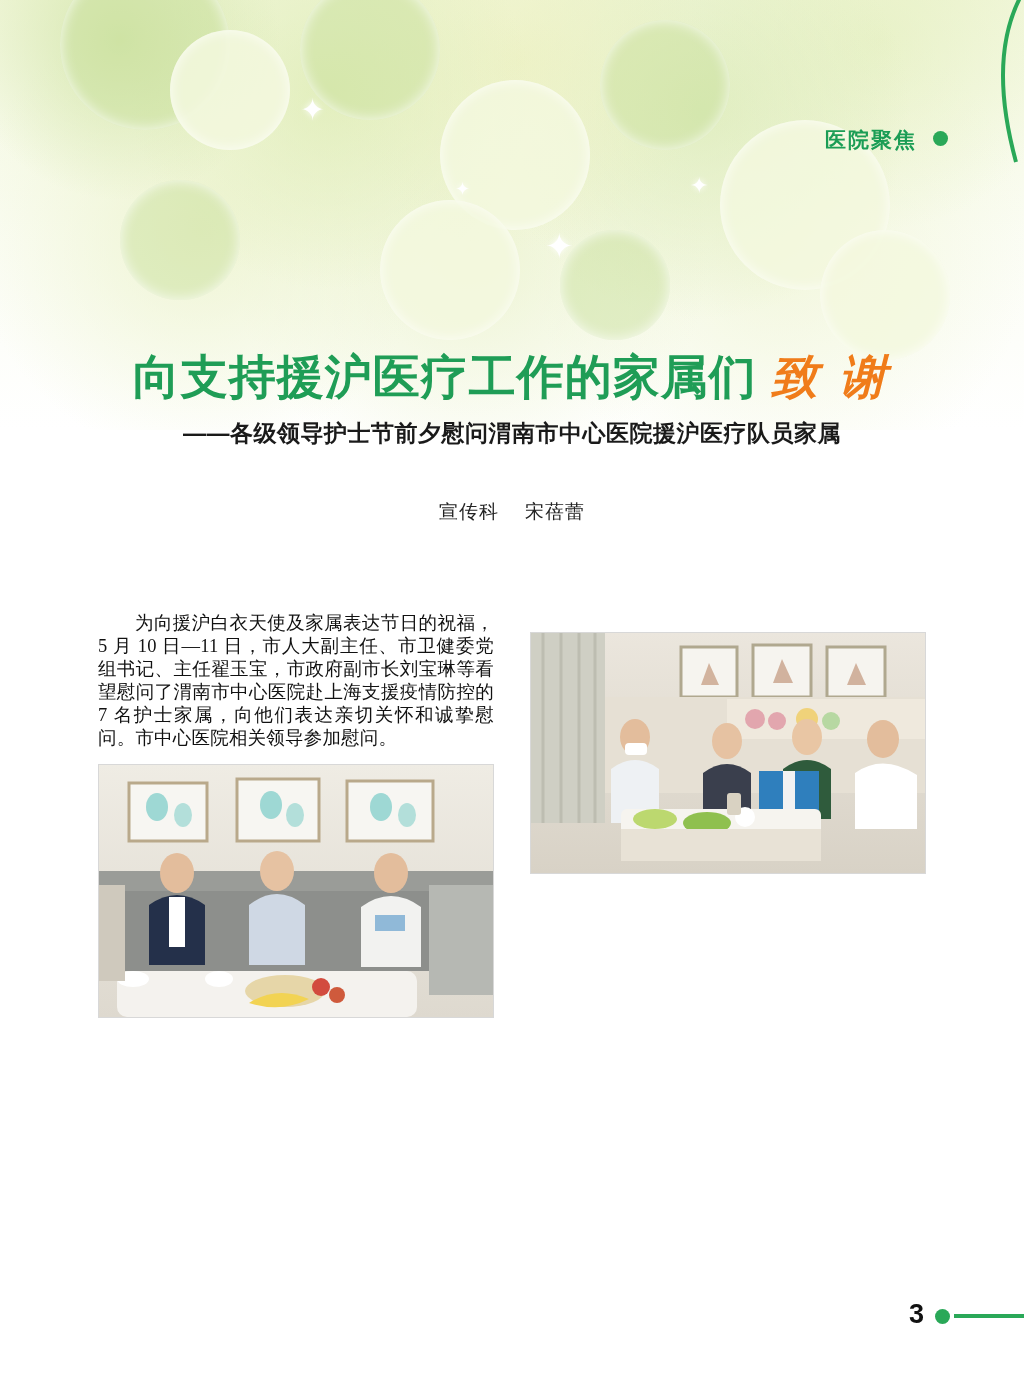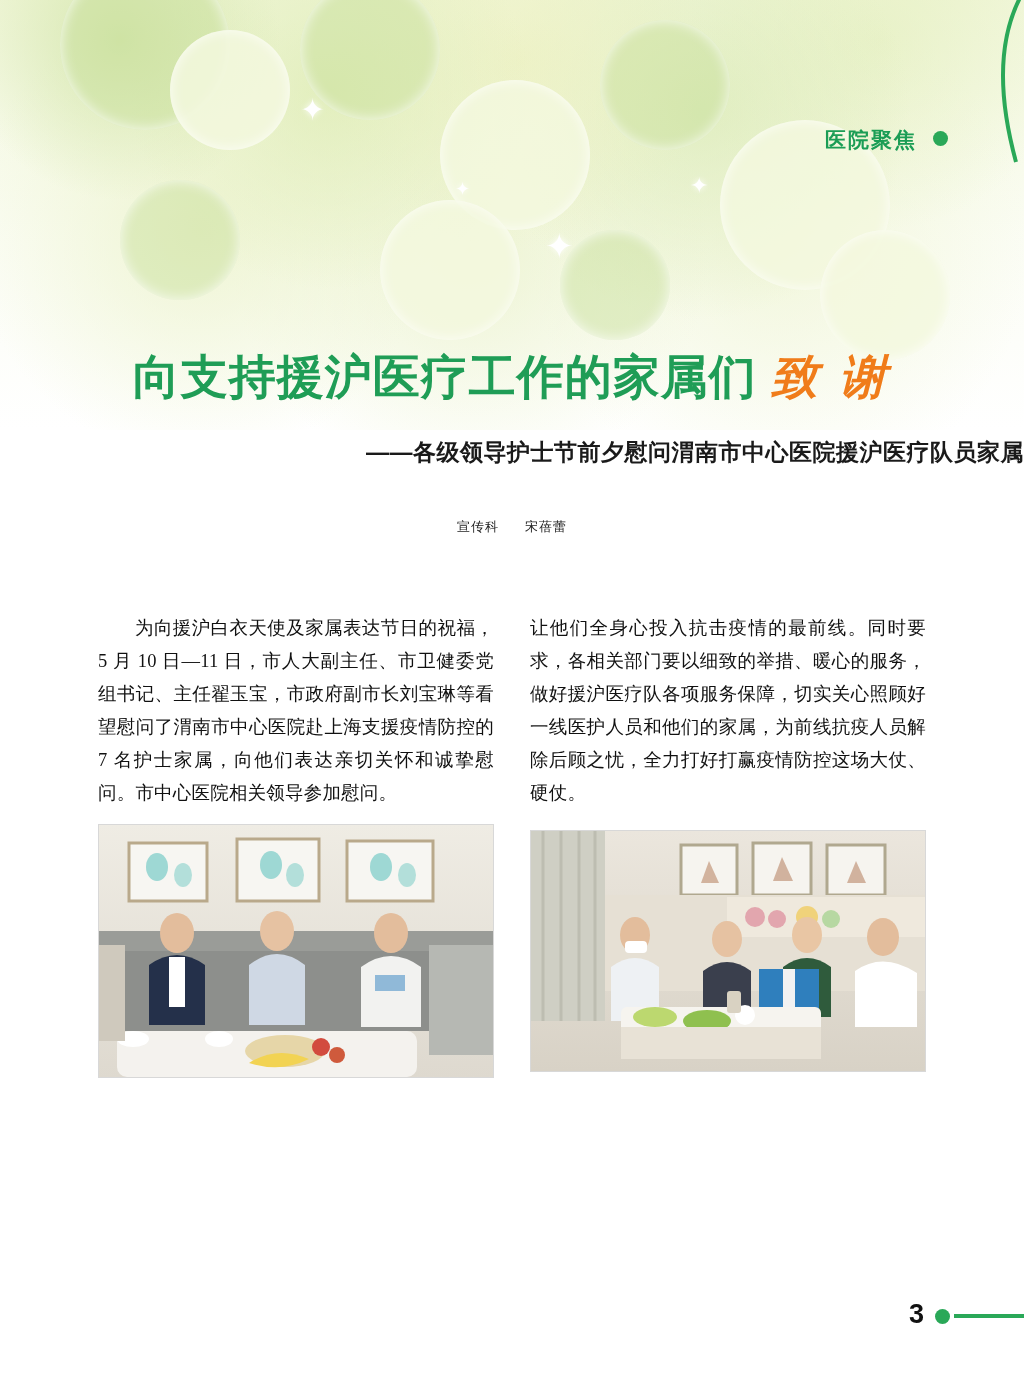--- a/index.html
+++ b/index.html
@@ -103,52 +103,51 @@
     white-space: nowrap;
   }
   .main-title .accent {
     color: #f07c1a;
     font-style: italic;
     font-family: "Liberation Serif", serif;
     letter-spacing: 5px;
     padding-left: 14px;
   }
   .sub-title {
-    margin-top: 33px;
+    margin-top: 14px;
     font-family: "Liberation Sans", sans-serif;
     font-size: 23px;
     font-weight: 700;
     color: #1a1a1a;
     letter-spacing: 0.5px;
-    text-align: right;
   }
   .byline {
     margin-top: 50px;
-    font-size: 13px;
+    font-size: 19px;
     color: #222;
     letter-spacing: 1px;
   }
   .byline .gap { display: inline-block; width: 26px; }
 
   
   .columns {
     position: absolute;
     left: 98px;
     top: 612px;
     width: 828px;
     display: flex;
     gap: 36px;
   }
   .col {
     width: 396px;
   }
   p.para {
     margin: 0 0 0 0;
     font-size: 18.5px;
-    line-height: 33px;
+    line-height: 23px;
     color: #111;
     text-align: justify;
     text-justify: inter-ideograph;
     letter-spacing: 0.2px;
   }
   p.indent { text-indent: 2em; }
   .photo {
     margin: 14px 0 14px 0;
     border: 1px solid #d8d8d8;
     background: #cfd6cf;
@@ -287,21 +286,20 @@
           <circle cx="238" cy="230" r="8" fill="#cf5a3c"></circle>
 
           <rect x="330" y="120" width="64" height="110" fill="#b6b8b3"></rect>
           <rect x="0" y="120" width="26" height="96" fill="#cfc9bd"></rect>
         </svg>
       </div>
 
     </div>
 
     <div class="col">
-      <p class="para">让他们全身心投入抗击疫情的最前线。同时要求，各相关部门要以细致的举措、暖心的服务，做好援沪医疗队各项服务保障，切实关心照顾好一线医护人员和他们的家属，为前线抗疫人员解除后顾之忧，全力打好打赢疫情防控这场大仗、硬仗。</p>
 
       <div class="photo" style="margin-top:20px;">
         <svg width="394" height="240" viewBox="0 0 394 240">
           <defs>
             <linearGradient id="wallR" x1="0" y1="0" x2="0" y2="1">
               <stop offset="0%" stop-color="#ebe6dd"></stop>
               <stop offset="100%" stop-color="#d8d2c6"></stop>
             </linearGradient>
           </defs>
           <rect width="394" height="240" fill="url(#wallR)"></rect>

